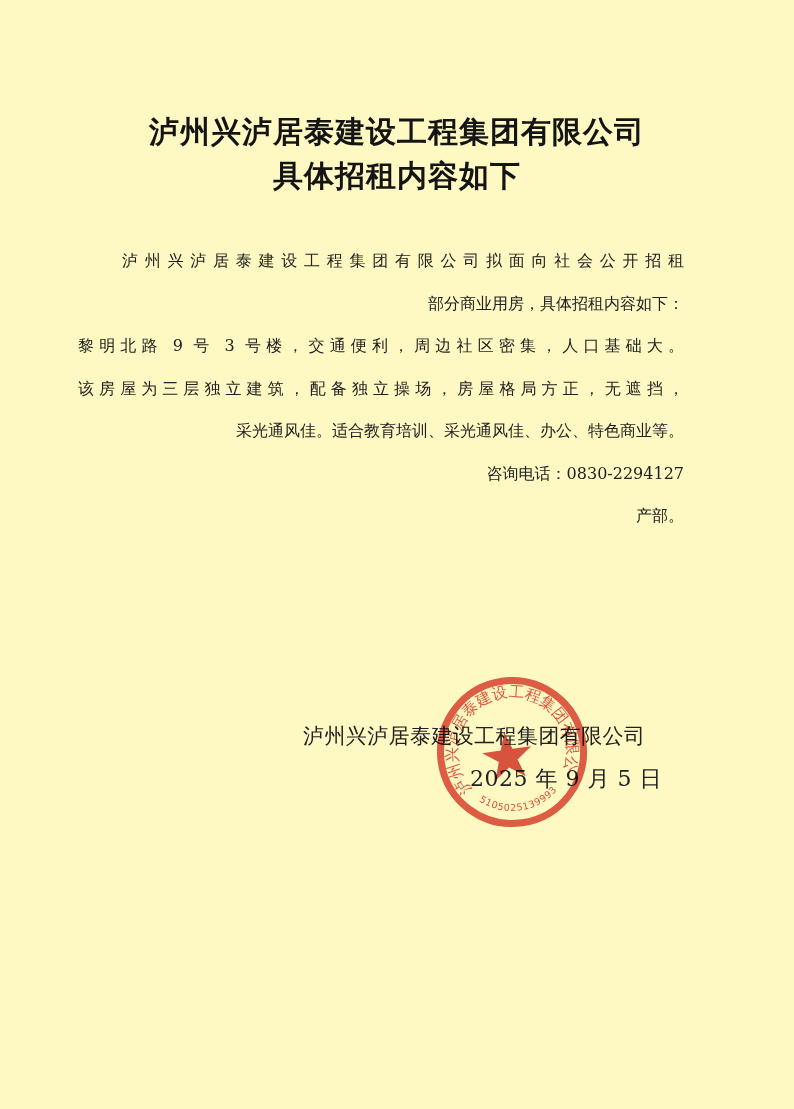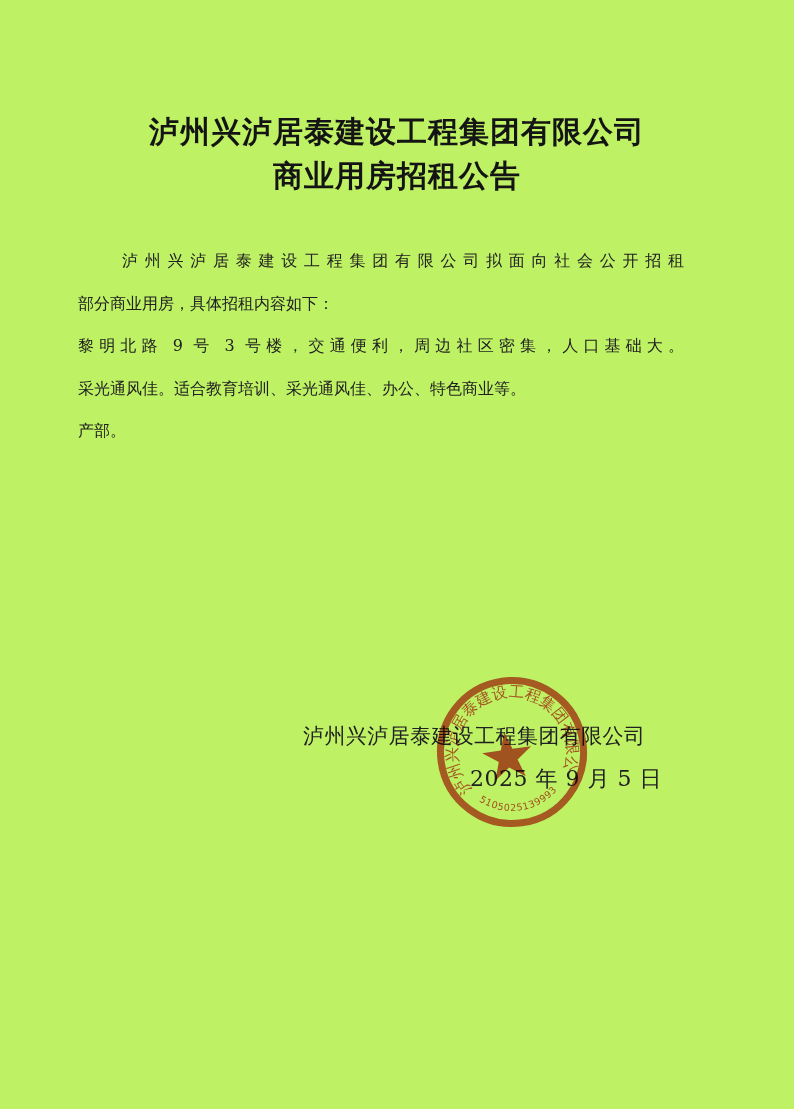--- a/index.html
+++ b/index.html
@@ -1,20 +1,20 @@
 <!DOCTYPE html>
 <html><head>
 <meta charset="utf-8">
 <style>
   html,body{margin:0;padding:0;background:#e9e9e9;}
   .page{
     position:relative;
     width:794px;height:1109px;
     margin:0 auto;
-    background:#bef264;
+    background:#fef9c3;
     overflow:hidden;
     font-family:"DejaVu Serif","Liberation Serif",serif;
     color:#1f1f1f;
   }
   
   .title-block{
     position:absolute;
     left:0;top:110px;width:794px;
     text-align:center;
     font-weight:bold;
@@ -30,21 +30,21 @@
   .body-block{
     position:absolute;
     left:78px;top:240px;width:606px;
     font-size:16px;
     line-height:42.5px;
     color:#212121;
   }
   .body-line{
     height:42.5px;
     white-space:nowrap;
-    text-align:left;
+    text-align:right;
   }
   .body-line.just{
     white-space:normal;
     text-align:justify;
     text-align-last:justify;
   }
   .body-line.indent{ text-indent:44px; }
   
   .sig-company{
     position:absolute;
@@ -72,28 +72,30 @@
     pointer-events:none;
   }
 </style>
 </head>
 <body>
 
 <div class="page">
 
   <div class="title-block">
     <div class="title-line">泸州兴泸居泰建设工程集团有限公司</div>
-    <div class="title-line">商业用房招租公告</div>
+    <div class="title-line">具体招租内容如下</div>
   </div>
 
   <div class="body-block">
     <div class="body-line indent just">泸州兴泸居泰建设工程集团有限公司拟面向社会公开招租</div>
     <div class="body-line">部分商业用房，具体招租内容如下：</div>
     <div class="body-line just">黎明北路 9 号 3 号楼，交通便利，周边社区密集，人口基础大。</div>
+    <div class="body-line just">该房屋为三层独立建筑，配备独立操场，房屋格局方正，无遮挡，</div>
     <div class="body-line">采光通风佳。适合教育培训、采光通风佳、办公、特色商业等。</div>
+    <div class="body-line indent">咨询电话：0830-2294127</div>
     <div class="body-line">产部。</div>
   </div>
 
   <div class="sig-company">泸州兴泸居泰建设工程集团有限公司</div>
   <div class="sig-date">2025 年 9 月 5 日</div>
 
   <svg class="seal" viewBox="0 0 166 166">
     <g transform="rotate(-8 83 83)">
       <circle cx="83" cy="83" r="71.5" fill="none" stroke="#d5382f" stroke-width="7" stroke-opacity="0.92"></circle>
       <path id="seal-arc-path" d="M 38 114.6 A 55 55 0 1 1 128 114.6" fill="none"></path>

